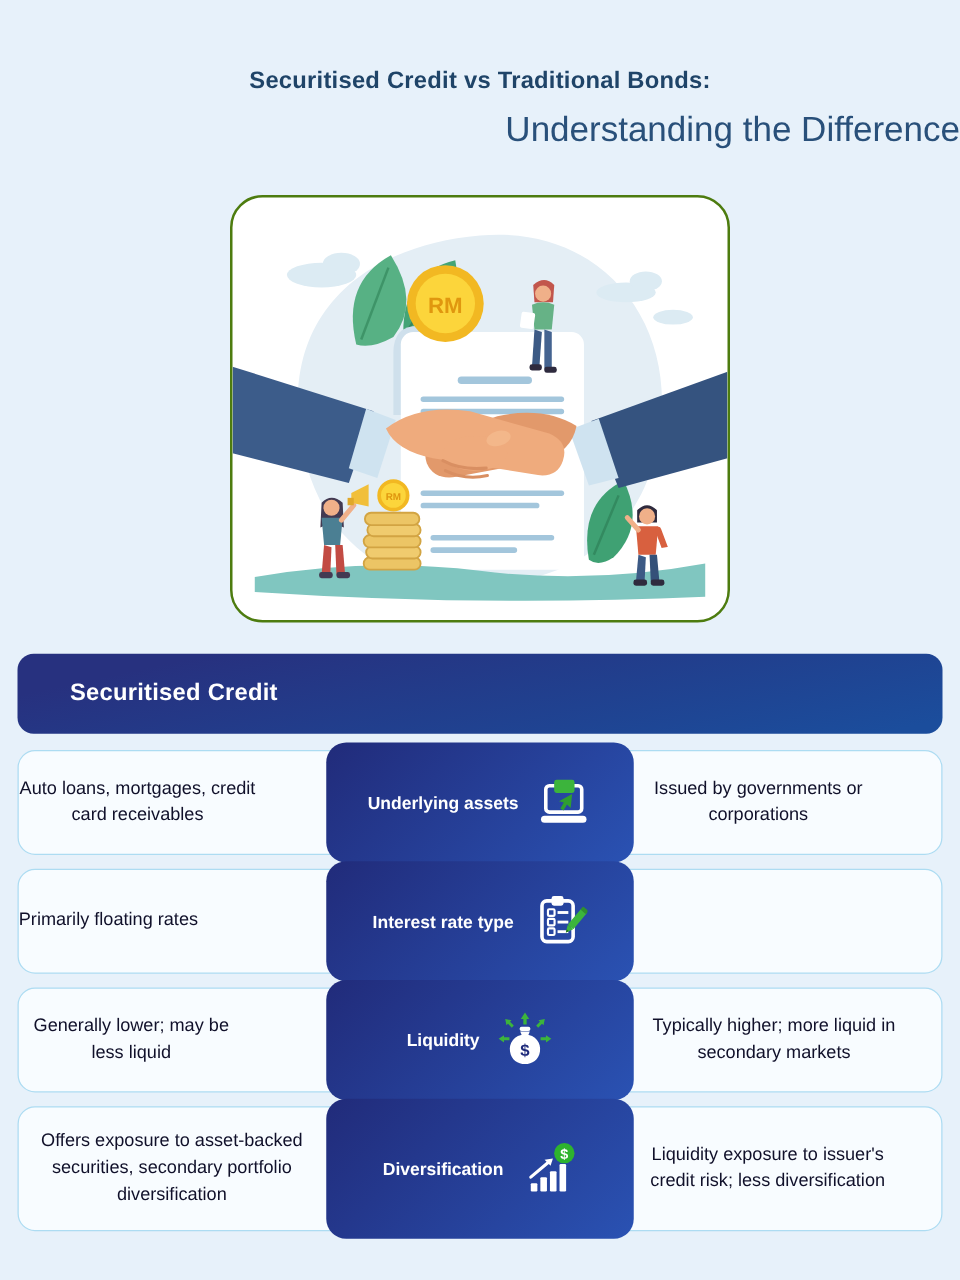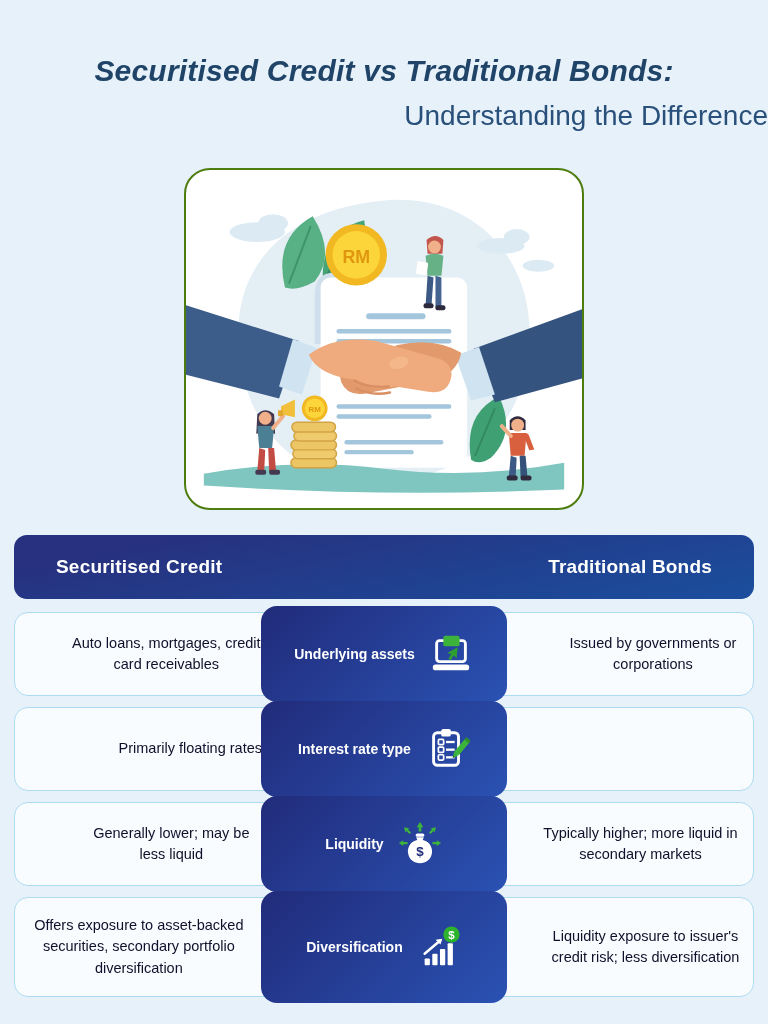--- a/index.html
+++ b/index.html
@@ -4,21 +4,21 @@
 <style>
   html,body{margin:0;padding:0;}
   body{
     width:768px;height:1024px;overflow:hidden;
     background:#e7f1fa;
     font-family:"Liberation Sans",sans-serif;
     position:relative;
   }
   
   .title-block{padding-top:54px;text-align:center;}
-  .title-line1{font-size:30px;font-weight:800;color:#1f4468;margin:0 0 12px;letter-spacing:.2px;font-style:italic;}
+  .title-line1{font-size:19px;font-weight:800;color:#1f4468;margin:0 0 12px;letter-spacing:.2px;}
   .title-line2{font-size:28px;font-weight:500;color:#29507a;margin:0;text-align:right;}
   
   .hero-card{
     width:396px;height:338px;margin:36px auto 0;
     background:#ffffff;border:2px solid #4d7c0f;border-radius:26px;
     overflow:hidden;
   }
   .hero-card svg{display:block;width:100%;height:100%;}
   
   .bar{
@@ -29,21 +29,21 @@
   }
   .bar span{color:#ffffff;font-size:19px;font-weight:700;letter-spacing:.2px;}
   
   .rows{width:740px;margin:13px auto 0;display:flex;flex-direction:column;gap:11px;}
   .row{position:relative;}
   .row-card{
     display:flex;height:84px;background:#f8fcff;
     border:1.5px solid #addcf2;border-radius:14px;box-sizing:border-box;
   }
   .row.tall .row-card{height:100px;}
-  .cell{display:flex;align-items:center;justify-content:flex-end;box-sizing:border-box;}
+  .cell{display:flex;align-items:center;justify-content:flex-start;box-sizing:border-box;}
   .cell.left{width:247px;}
   .center-gap{width:246px;}
   .cell.right{width:247px;}
   .cell p{margin:0;text-align:center;font-size:14.5px;line-height:1.45;color:#10102a;font-weight:500;}
   .pill{
     position:absolute;left:50%;top:50%;transform:translate(-50%,-50%);
     width:246px;height:calc(100% + 12px);border-radius:16px;
     background:linear-gradient(135deg,#212b7a 0%,#2a52b3 100%);
     display:flex;align-items:center;justify-content:center;gap:13px;
     box-sizing:border-box;padding:0 10px;
@@ -166,21 +166,20 @@
       <path d="M124 186 Q150 166 192 172 L256 190 Q272 197 267 212 Q262 227 243 223 L162 210 Q132 204 124 186 Z" fill="#efab7d"></path>
       <ellipse cx="196" cy="206" rx="26" ry="14" fill="#efab7d"></ellipse>
       <path d="M170 212 Q185 220 205 218 M172 220 Q188 228 206 224" stroke="#d98f62" stroke-width="2.5" fill="none" stroke-linecap="round"></path>
       <ellipse cx="215" cy="194" rx="10" ry="6" fill="#f3b78a" transform="rotate(-15 215 194)"></ellipse>
     </g>
   </svg>
 </div>
 
 <div class="bar">
   <span>Securitised Credit</span>
-  <span>Traditional Bonds</span>
 </div>
 
 <div class="rows">
 
   <div class="row">
     <div class="row-card">
       <div class="cell left">
         <p style="max-width:190px">Auto loans, mortgages, credit card receivables</p>
       </div>
       <div class="center-gap"></div>

